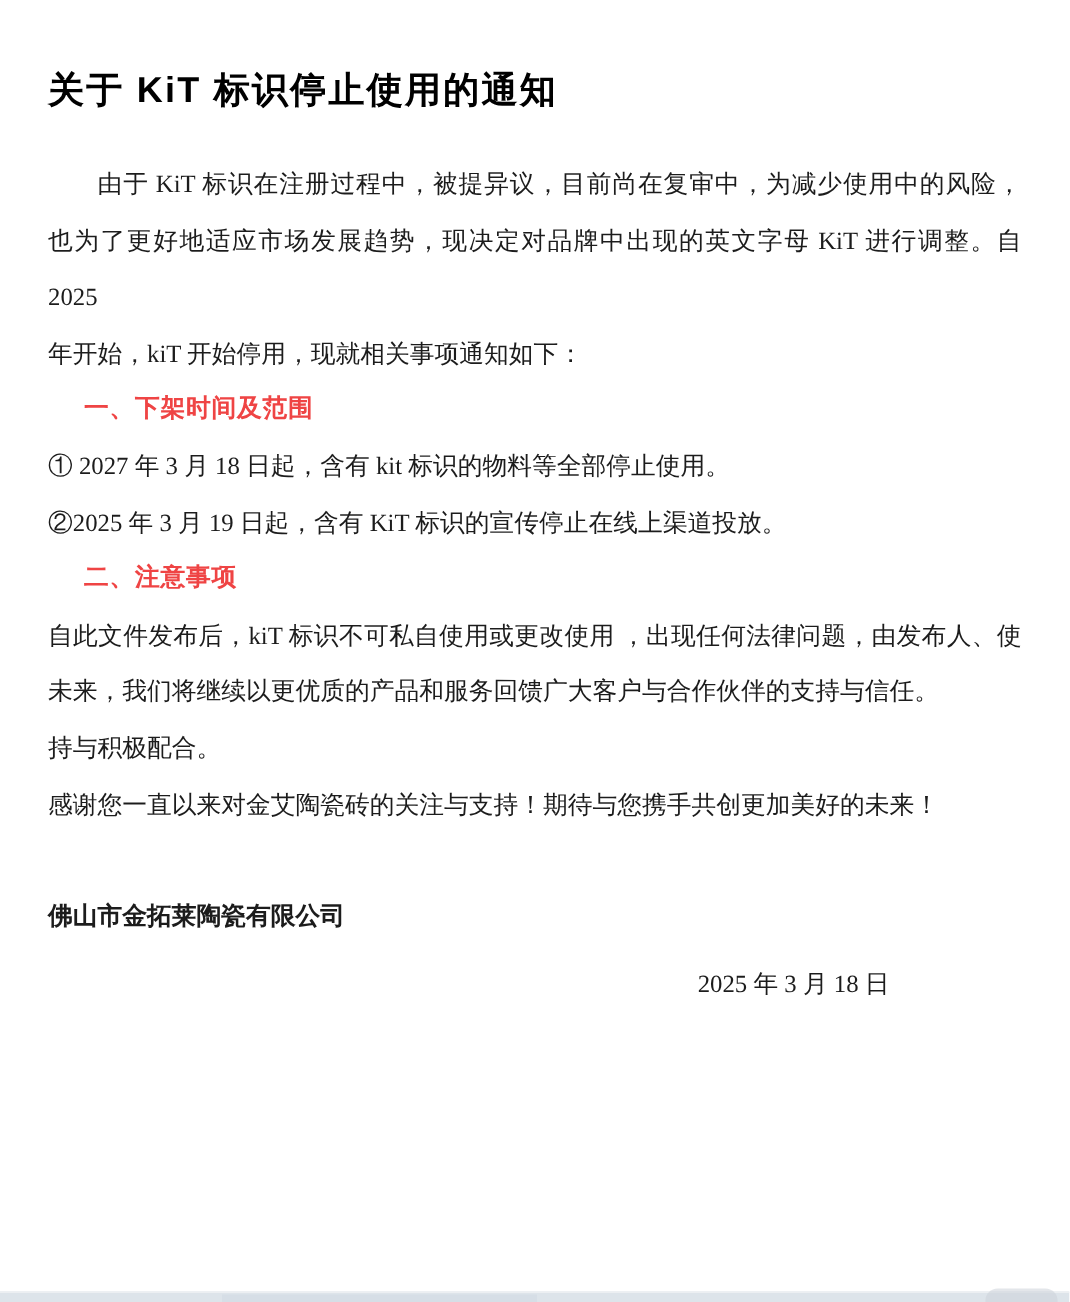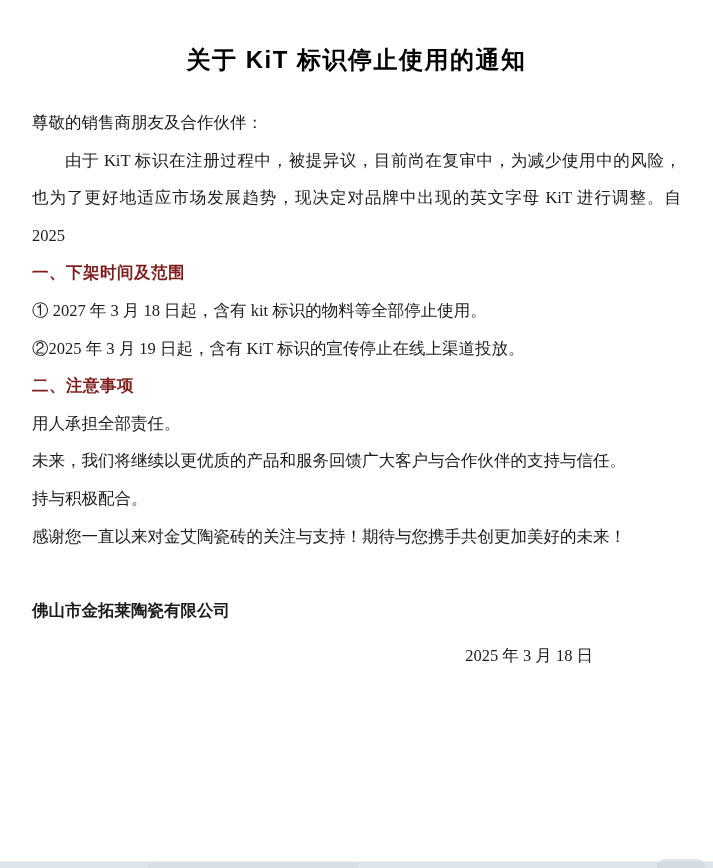--- a/index.html
+++ b/index.html
@@ -16,21 +16,21 @@
   .page {
     position: absolute;
     inset: 0;
     background: #ffffff;
   }
   .doc {
     padding: 0 32px;
   }
   .doc-title {
     margin-top: 44px;
-    text-align: center;
+    text-align: left;
     font-family: "Liberation Sans", "DejaVu Sans", sans-serif;
     font-weight: 700;
     font-size: 24px;
     letter-spacing: 1.5px;
     color: #000000;
   }
   .content {
     margin-top: 28px;
     font-size: 16.5px;
     line-height: 37.6px;
@@ -42,22 +42,23 @@
   
   .jl {
     white-space: normal;
     text-align: justify;
     text-align-last: justify;
   }
   .indent { text-indent: 2em; }
   .heading {
     font-family: "Liberation Sans", "DejaVu Sans", sans-serif;
     font-weight: 700;
-    color: #7f1d1d;
+    color: #ef4444;
     letter-spacing: 0.5px;
+    margin-left: 24px;
   }
   .sig-company {
     margin-top: 37px;
     text-align: left;
     padding-right: 50px;
     font-weight: bold;
   }
   .sig-date {
     margin-top: 7px;
     text-align: right;
@@ -95,33 +96,33 @@
 </head>
 <body>
 
 <div class="page">
   <div class="doc">
 
     <div class="doc-title">关于 KiT 标识停止使用的通知</div>
 
     <div class="content">
 
-      <div class="line">尊敬的销售商朋友及合作伙伴：</div>
 
       <div class="jl indent">由于 KiT 标识在注册过程中，被提异议，目前尚在复审中，为减少使用中的风险，</div>
       <div class="jl">也为了更好地适应市场发展趋势，现决定对品牌中出现的英文字母 KiT 进行调整。自 2025</div>
+      <div class="line">年开始，kiT 开始停用，现就相关事项通知如下：</div>
 
       <div class="line heading">一、下架时间及范围</div>
 
       <div class="line">① 2027 年 3 月 18 日起，含有 kit 标识的物料等全部停止使用。</div>
       <div class="line">②2025 年 3 月 19 日起，含有 KiT 标识的宣传停止在线上渠道投放。</div>
 
       <div class="line heading">二、注意事项</div>
 
-      <div class="line">用人承担全部责任。</div>
+      <div class="jl">自此文件发布后，kiT 标识不可私自使用或更改使用 ，出现任何法律问题，由发布人、使</div>
 
       <div class="line">未来，我们将继续以更优质的产品和服务回馈广大客户与合作伙伴的支持与信任。</div>
 
       <div class="line">持与积极配合。</div>
       <div class="line">感谢您一直以来对金艾陶瓷砖的关注与支持！期待与您携手共创更加美好的未来！</div>
 
       <div class="sig-company">佛山市金拓莱陶瓷有限公司</div>
       <div class="sig-date">2025 年 3 月 18 日</div>
 
     </div>

